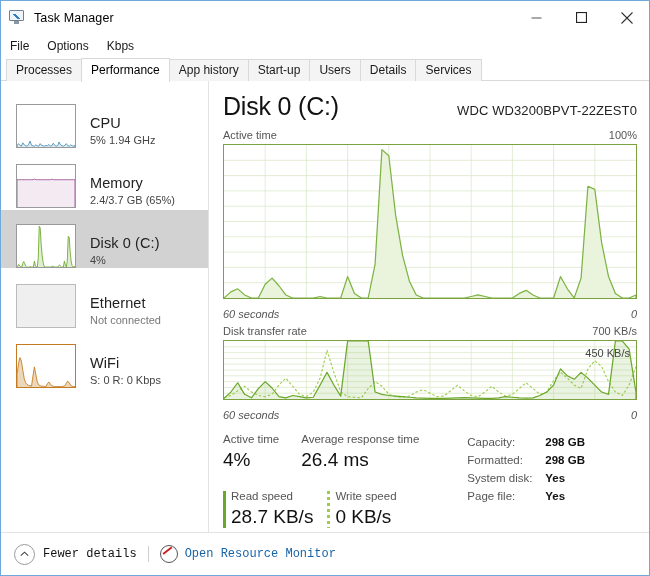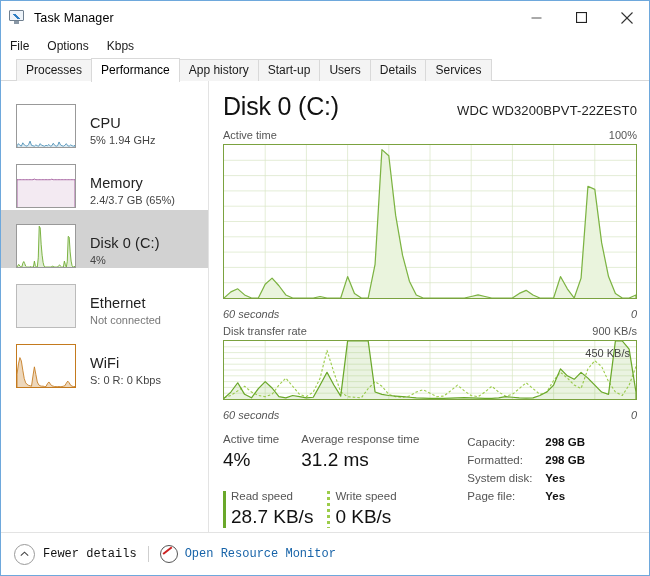--- a/index.html
+++ b/index.html
@@ -39,21 +39,21 @@
   .win-btn svg{display:block;}
   
   .menubar{
     height:24px;flex:0 0 24px;display:flex;align-items:center;padding-left:9px;gap:0;
     background:#ffffff;
   }
   .menu-item{font-size:12px;color:#1a1a1a;padding:2px 10px 2px 0;margin-right:8px;}
   
   .tabstrip{
     height:23px;flex:0 0 23px;display:flex;align-items:center;
-    padding-left:15px;background:#ffffff;position:relative;
+    padding-left:5px;background:#ffffff;position:relative;
   }
   .tabstrip:after{
     content:"";position:absolute;left:0;right:0;bottom:0;height:1px;background:#d9d9d9;
   }
   .tab{
     font-size:12px;color:#1a1a1a;padding:3px 9px 4px 9px;
     border:1px solid #d9d9d9;border-bottom:none;background:#f4f4f4;
     margin-right:-1px;position:relative;z-index:1;line-height:14px;
   }
   .tab.active{
@@ -290,21 +290,21 @@
         </div>
         <div class="graph-foot">
           <span>60 seconds</span>
           <span class="right">0</span>
         </div>
       </div>
 
       <div class="graph-block" style="margin-top:4px;">
         <div class="graph-labels">
           <span>Disk transfer rate</span>
-          <span class="right">900 KB/s</span>
+          <span class="right">700 KB/s</span>
         </div>
         <div class="graph-box" style="height:60px;">
           <svg viewBox="0 0 400 60" preserveAspectRatio="none">
             <g id="grid-rate">
                 <line x1="40.00" y1="0" x2="40.00" y2="60" stroke="#d8e6c4" stroke-width="0.7"></line>
                 <line x1="80.00" y1="0" x2="80.00" y2="60" stroke="#d8e6c4" stroke-width="0.7"></line>
                 <line x1="120.00" y1="0" x2="120.00" y2="60" stroke="#d8e6c4" stroke-width="0.7"></line>
                 <line x1="160.00" y1="0" x2="160.00" y2="60" stroke="#d8e6c4" stroke-width="0.7"></line>
                 <line x1="200.00" y1="0" x2="200.00" y2="60" stroke="#d8e6c4" stroke-width="0.7"></line>
                 <line x1="240.00" y1="0" x2="240.00" y2="60" stroke="#d8e6c4" stroke-width="0.7"></line>
@@ -334,21 +334,21 @@
 
       <div class="stats">
         <div class="stats-left">
           <div class="stat-row">
             <div class="stat">
               <div class="stat-label">Active time</div>
               <div class="stat-value">4%</div>
             </div>
             <div class="stat">
               <div class="stat-label">Average response time</div>
-              <div class="stat-value">31.2 ms</div>
+              <div class="stat-value">26.4 ms</div>
             </div>
           </div>
           <div class="speed-row">
             <div class="speed read">
               <div class="stat-label">Read speed</div>
               <div class="stat-value">28.7 KB/s</div>
             </div>
             <div class="speed write">
               <div class="stat-label">Write speed</div>
               <div class="stat-value">0 KB/s</div>

